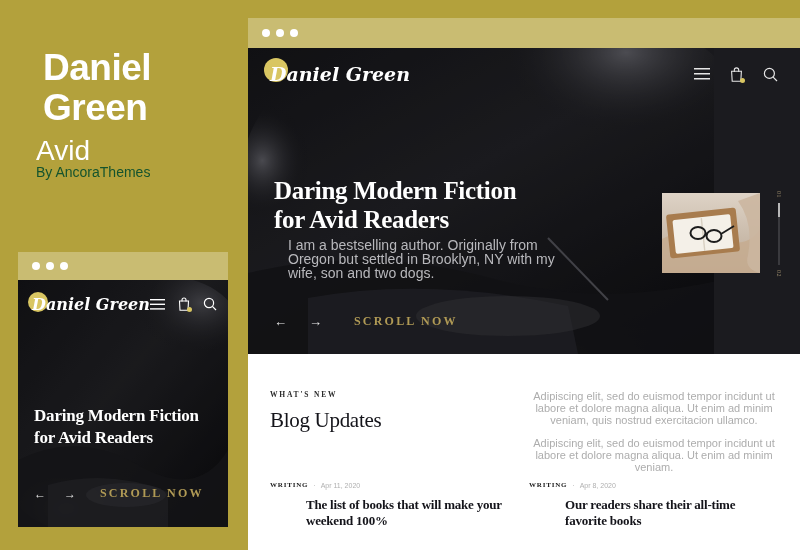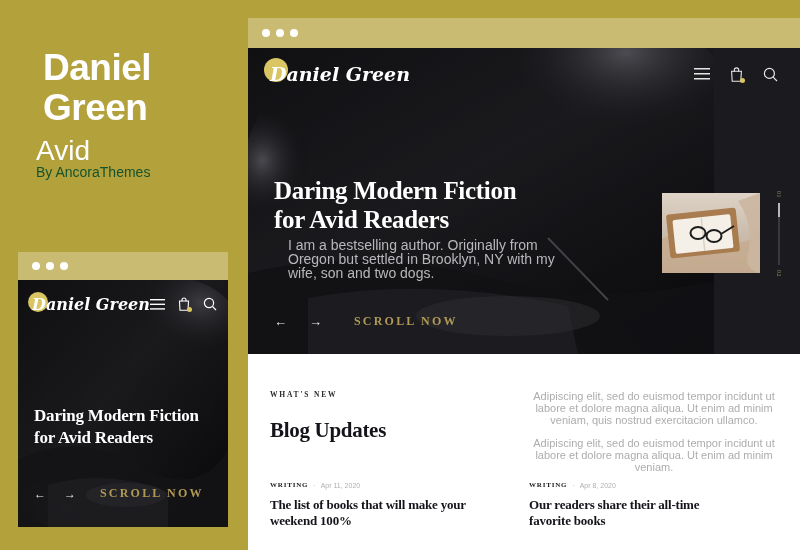--- a/index.html
+++ b/index.html
@@ -154,41 +154,41 @@
 
   
   .d-content { position:relative; padding:0 22px; background:#fff; height:196px; }
   .eyebrow {
     font-family:"Liberation Serif", serif;
     font-size:7.5px; letter-spacing:1.8px; color:#2a2a2a; font-weight:bold;
     text-transform:uppercase;
   }
   .section-title {
     font-family:"Liberation Serif", serif;
-    font-size:21px; font-weight:bold; color:#14141a; margin-top:19px;
+    font-size:21px; font-weight:normal; color:#14141a; margin-top:9px;
     letter-spacing:-0.3px;
   }
   .intro-col { position:absolute; left:282px; top:36px; width:248px; }
   .intro-p {
     font-size:11px; line-height:12px; color:#adadad; margin-bottom:11px;text-align:center;
   }
   .posts { position:absolute; left:22px; top:127px; width:510px; display:flex; gap:8px; }
   .post { width:255px; }
   .post-meta { display:flex; align-items:center; gap:5px; margin-bottom:8px; }
   .post-cat {
     font-family:"Liberation Serif", serif;
     font-size:7px; font-weight:bold; letter-spacing:0.8px; color:#1b1b1b;
     text-transform:uppercase;
   }
   .post-sep { font-size:7px; color:#bdbdbd; }
   .post-date { font-size:7px; color:#b0b0b0; }
   .post-title {
     font-family:"Liberation Serif", serif;
     font-size:13px; line-height:16px; font-weight:bold; color:#14141a;
-    width:205px; letter-spacing:-0.2px;
+    width:205px; letter-spacing:-0.2px;margin-left:36px;
   }
 
   
   .ic { display:block; }
   .badge-dot {
     position:absolute; right:-2px; bottom:-1px;
     width:5px; height:5px; border-radius:50%; background:#d9c662;
   }
   .bag-wrap { position:relative; display:inline-block; }
 </style>

